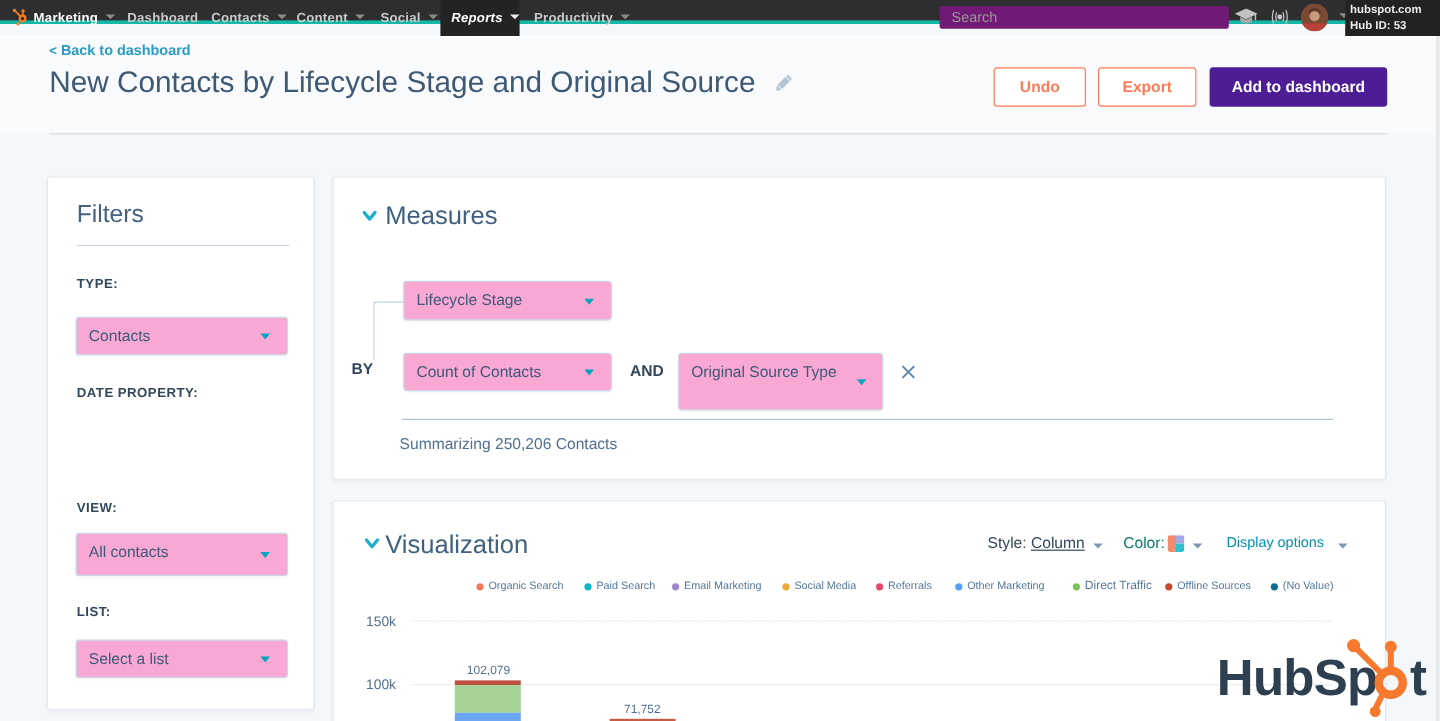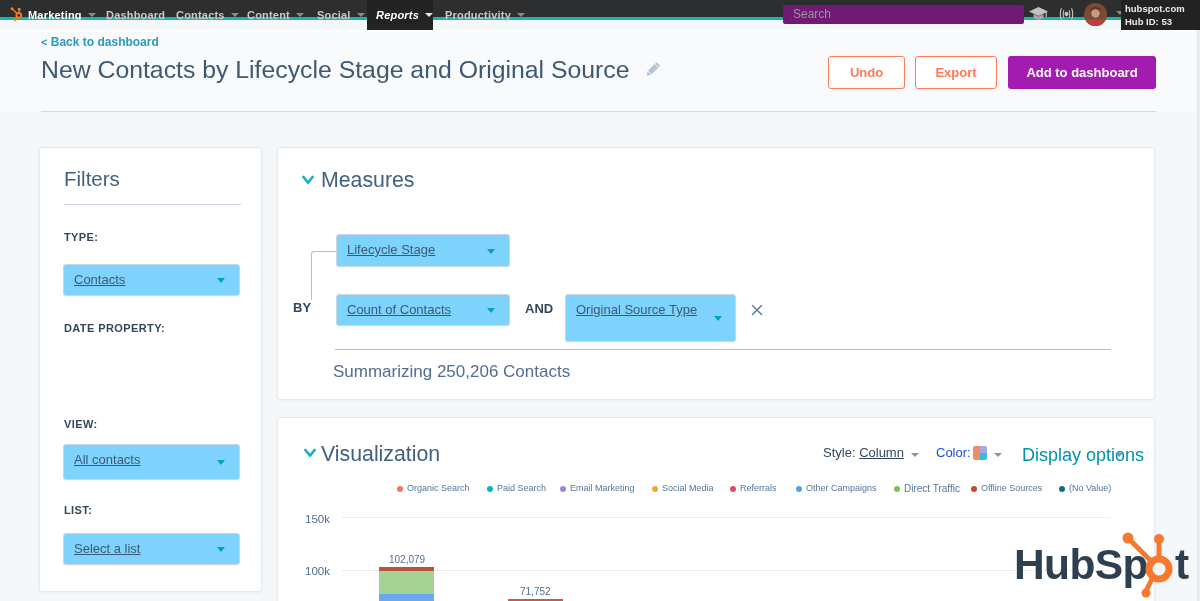--- a/index.html
+++ b/index.html
@@ -8,21 +8,21 @@
   .abs { position:absolute; }
 
   
   #nav { position:absolute; left:0; top:0; width:1200px; height:20px; background:#2d2e2f; border-bottom:3px solid #14b8a6; }
   .navitem { position:absolute; top:0; height:30px; line-height:30px; font-size:11px; color:#c9c9c9; font-weight:700; letter-spacing:0.2px; white-space:nowrap; }
   .navitem.bright { color:#fff; font-weight:700; }
   .ncaret { display:inline-block; width:0; height:0; border-left:4px solid transparent; border-right:4px solid transparent; border-top:4px solid #8a8a8a; vertical-align:middle; margin-left:6px; margin-top:-2px; }
   .ncaret.white { border-top-color:#e8e8e8; }
 
   
-  .dd { position:absolute; background:#7dd3fc; border:1px solid #cbd6e2; border-radius:3px; font-size:13px; color:#3d5977; line-height:30px; padding-left:10px; box-shadow:0 1px 2px rgba(0,0,0,0.04);text-decoration:underline; }
+  .dd { position:absolute; background:#f9a8d4; border:1px solid #cbd6e2; border-radius:3px; font-size:13px; color:#3d5977; line-height:30px; padding-left:10px; box-shadow:0 1px 2px rgba(0,0,0,0.04); }
   .dd .dcaret { position:absolute; right:14px; top:50%; margin-top:-2px; width:0; height:0; border-left:4.5px solid transparent; border-right:4.5px solid transparent; border-top:5px solid #00a4bd; }
 
   .seclabel { position:absolute; font-size:11px; font-weight:700; color:#33475b; letter-spacing:0.4px; }
   .card { position:absolute; background:#fff; border:1px solid #e2eaf0; border-radius:3px; box-shadow:0 1px 3px rgba(45,62,80,0.06); }
 </style>
 </head>
 <body>
 
 <div id="nav">
   <svg class="abs" style="left:10px;top:6px;" width="17" height="17" viewBox="0 0 17 17">
@@ -89,21 +89,21 @@
 <div class="abs" style="left:41px;top:56px;font-size:24.8px;color:#3e5974;">New Contacts by Lifecycle Stage and Original Source</div>
 <svg class="abs" style="left:642px;top:58px;" width="22" height="22" viewBox="0 0 22 22">
   <g transform="rotate(45 11 11)" fill="#b5c4d6">
     <rect x="8.6" y="3.6" width="5.2" height="2.1" rx="0.5"></rect>
     <rect x="8.6" y="6.4" width="5.2" height="9.2"></rect>
     <path d="M8.6 16.3 L13.8 16.3 L11.2 20.2 Z"></path>
   </g>
 </svg>
 <div class="abs" style="left:828px;top:56px;width:77px;height:33px;border:1px solid #ff7a59;border-radius:3px;background:#fff;color:#ff7a59;font-size:13px;font-weight:700;text-align:center;line-height:31px;">Undo</div>
 <div class="abs" style="left:915px;top:56px;width:82px;height:33px;border:1px solid #ff7a59;border-radius:3px;background:#fff;color:#ff7a59;font-size:13px;font-weight:700;text-align:center;line-height:31px;">Export</div>
-<div class="abs" style="left:1008px;top:56px;width:148px;height:33px;border-radius:3px;background:#a21caf;color:#fff;font-size:13px;font-weight:700;text-align:center;line-height:33px;">Add to dashboard</div>
+<div class="abs" style="left:1008px;top:56px;width:148px;height:33px;border-radius:3px;background:#4c1d95;color:#fff;font-size:13px;font-weight:700;text-align:center;line-height:33px;">Add to dashboard</div>
 <div class="abs" style="left:41px;top:111px;width:1115px;height:1px;background:#cfdbe4;"></div>
 
 <div class="card" style="left:39px;top:147px;width:223px;height:445px;">
   <div class="abs" style="left:24px;top:19px;font-size:20.5px;color:#42627f;">Filters</div>
   <div class="abs" style="left:24px;top:56px;width:177px;height:1px;background:#cbd6e2;"></div>
   <div class="seclabel" style="left:24px;top:83px;">TYPE:</div>
   <div class="dd" style="left:23px;top:116px;width:177px;height:32px;">Contacts<span class="dcaret"></span></div>
   <div class="seclabel" style="left:24px;top:174px;">DATE PROPERTY:</div>
   <div class="seclabel" style="left:24px;top:270px;">VIEW:</div>
   <div class="dd" style="left:23px;top:296px;width:177px;height:36px;">All contacts<span class="dcaret"></span></div>
@@ -120,55 +120,55 @@
   <div class="abs" style="left:33px;top:103px;width:25px;height:49px;border-left:1px solid #b0c1d4;border-top:1px solid #b0c1d4;border-top-left-radius:3px;"></div>
   <div class="dd" style="left:58px;top:86px;width:174px;height:33px;">Lifecycle Stage<span class="dcaret"></span></div>
   <div class="abs" style="left:15px;top:152px;font-size:13px;font-weight:700;color:#33475b;">BY</div>
   <div class="dd" style="left:58px;top:146px;width:174px;height:32px;">Count of Contacts<span class="dcaret"></span></div>
   <div class="abs" style="left:247px;top:153px;font-size:13px;font-weight:700;color:#33475b;">AND</div>
   <div class="dd" style="left:287px;top:146px;width:171px;height:48px;">Original Source Type<span class="dcaret" style="right:13px;"></span></div>
   <svg class="abs" style="left:472px;top:155px;" width="14" height="14" viewBox="0 0 14 14">
     <path d="M2.5 2.5 L11.5 11.5 M11.5 2.5 L2.5 11.5" stroke="#5d84ac" stroke-width="1.6" stroke-linecap="round"></path>
   </svg>
   <div class="abs" style="left:57px;top:201px;width:776px;height:1px;background:#aebfd0;"></div>
-  <div class="abs" style="left:55px;top:214px;font-size:17px;color:#516f90;">Summarizing 250,206 Contacts</div>
+  <div class="abs" style="left:55px;top:214px;font-size:13px;color:#516f90;">Summarizing 250,206 Contacts</div>
 </div>
 
 <div class="card" style="left:277px;top:417px;width:878px;height:210px;">
   <svg class="abs" style="left:26px;top:30px;" width="12" height="11" viewBox="0 0 12 11">
     <path d="M1.4 2 L6 7.6 L10.6 2" fill="none" stroke="#1ab0ce" stroke-width="2.7" stroke-linecap="round" stroke-linejoin="round"></path>
   </svg>
   <div class="abs" style="left:43px;top:24px;font-size:21.3px;color:#40617f;">Visualization</div>
 
   <div class="abs" style="left:545px;top:27px;font-size:13px;color:#33475b;">Style:&nbsp;<span style="text-decoration:underline;">Column</span></div>
   <span class="abs" style="left:633px;top:35px;width:0;height:0;border-left:4px solid transparent;border-right:4px solid transparent;border-top:4.5px solid #7c98b6;"></span>
-  <div class="abs" style="left:658px;top:27px;font-size:13px;color:#1d4ed8;">Color:</div>
+  <div class="abs" style="left:658px;top:27px;font-size:13px;color:#0f766e;">Color:</div>
   <div class="abs" style="left:695px;top:28px;width:14px;height:14px;border-radius:2px;overflow:hidden;">
     <div class="abs" style="left:0;top:0;width:7px;height:14px;background:#f28a6e;"></div>
     <div class="abs" style="left:7px;top:0;width:7px;height:7px;background:#a4a9e6;"></div>
     <div class="abs" style="left:7px;top:7px;width:7px;height:7px;background:#31c1ce;"></div>
   </div>
   <span class="abs" style="left:716px;top:35px;width:0;height:0;border-left:4px solid transparent;border-right:4px solid transparent;border-top:4.5px solid #7c98b6;"></span>
-  <div class="abs" style="left:744px;top:27px;font-size:18px;color:#0091ae;">Display options</div>
+  <div class="abs" style="left:744px;top:27px;font-size:12px;color:#0091ae;">Display options</div>
   <span class="abs" style="left:837px;top:35px;width:0;height:0;border-left:4px solid transparent;border-right:4px solid transparent;border-top:4.5px solid #7c98b6;"></span>
 </div>
 
 <div id="legend">
   <div class="abs" style="left:397px;top:486px;width:6px;height:6px;border-radius:50%;background:#f2795c;"></div>
   <div class="abs" style="left:407px;top:483px;font-size:9px;color:#54779a;">Organic Search</div>
   <div class="abs" style="left:487px;top:486px;width:6px;height:6px;border-radius:50%;background:#00b8c5;"></div>
   <div class="abs" style="left:497px;top:483px;font-size:9px;color:#54779a;">Paid Search</div>
   <div class="abs" style="left:560px;top:486px;width:6px;height:6px;border-radius:50%;background:#9d87d2;"></div>
   <div class="abs" style="left:570px;top:483px;font-size:9px;color:#54779a;">Email Marketing</div>
   <div class="abs" style="left:652px;top:486px;width:6px;height:6px;border-radius:50%;background:#eda938;"></div>
   <div class="abs" style="left:662px;top:483px;font-size:9px;color:#54779a;">Social Media</div>
   <div class="abs" style="left:730px;top:486px;width:6px;height:6px;border-radius:50%;background:#e8486b;"></div>
   <div class="abs" style="left:740px;top:483px;font-size:9px;color:#54779a;">Referrals</div>
   <div class="abs" style="left:796px;top:486px;width:6px;height:6px;border-radius:50%;background:#55a1ef;"></div>
-  <div class="abs" style="left:806px;top:483px;font-size:9px;color:#54779a;">Other Campaigns</div>
+  <div class="abs" style="left:806px;top:483px;font-size:9px;color:#54779a;">Other Marketing</div>
   <div class="abs" style="left:894px;top:486px;width:6px;height:6px;border-radius:50%;background:#7cc356;"></div>
   <div class="abs" style="left:904px;top:483px;font-size:10px;color:#54779a;">Direct Traffic</div>
   <div class="abs" style="left:971px;top:486px;width:6px;height:6px;border-radius:50%;background:#c44a2e;"></div>
   <div class="abs" style="left:981px;top:483px;font-size:9px;color:#54779a;">Offline Sources</div>
   <div class="abs" style="left:1059px;top:486px;width:6px;height:6px;border-radius:50%;background:#0b6f8a;"></div>
   <div class="abs" style="left:1069px;top:483px;font-size:9px;color:#54779a;">(No Value)</div>
 </div>
 
 <div class="abs" style="left:302px;top:513px;width:28px;font-size:11.5px;color:#516f90;text-align:right;">150k</div>
 <div class="abs" style="left:343px;top:517px;width:767px;height:0;border-top:1px dotted #d3dfe8;"></div>

